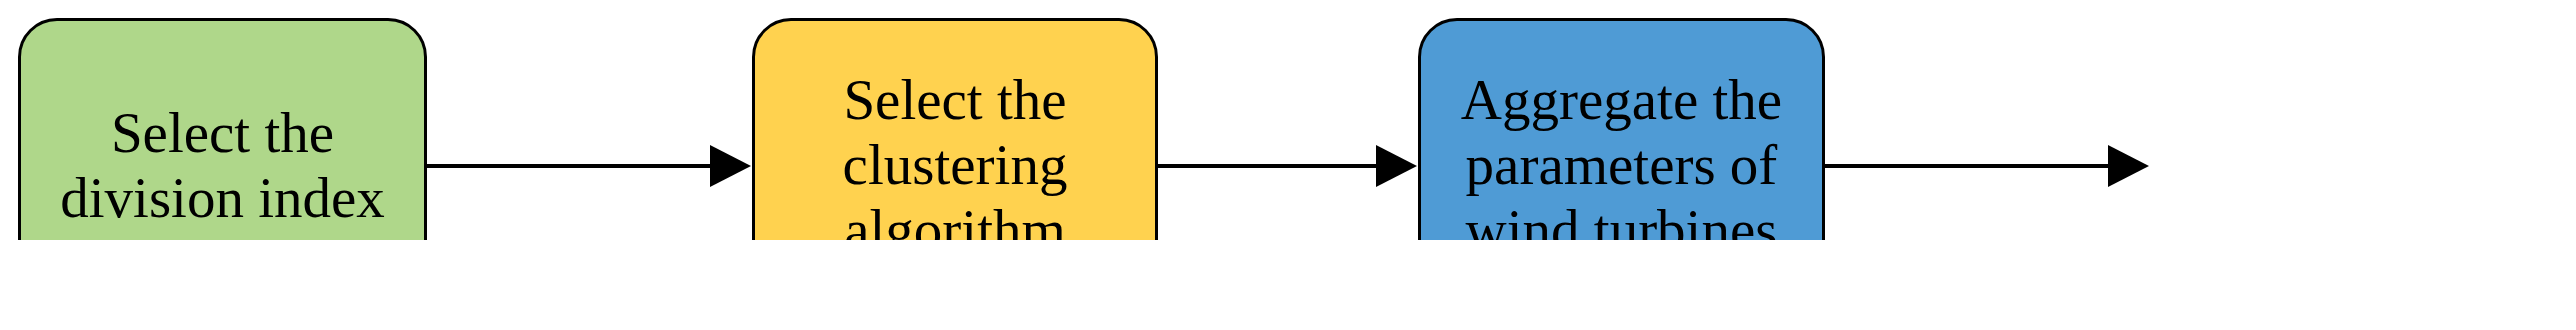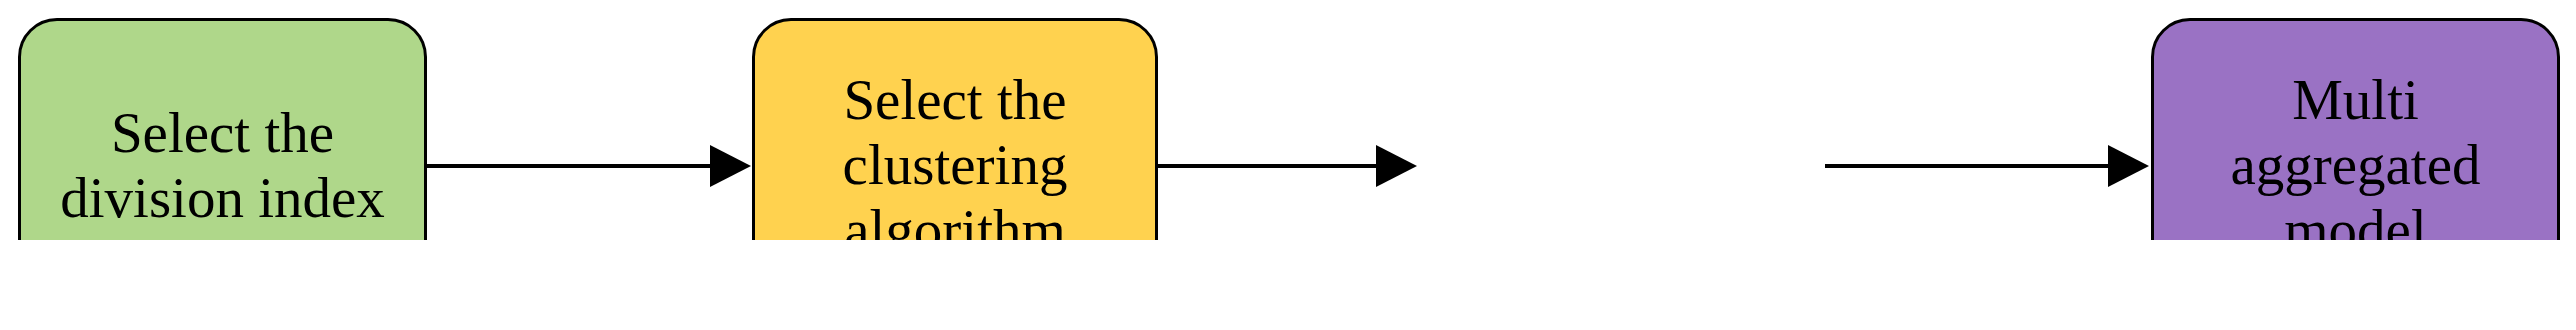--- a/index.html
+++ b/index.html
@@ -65,24 +65,24 @@
 
   <div class="box" style="left: 752px; width: 406px; background: rgb(255, 210, 79); border-color: rgb(0, 0, 0);">
     <span class="label">Select the
 clustering
 algorithm</span>
   </div>
 
   <div class="arrow-line" style="left:1158px; width:222px;"></div>
   <div class="arrow-head" style="left:1376px;"></div>
 
+  <div class="box" style="left: 1418px; width: 407px; background: rgb(79, 155, 213); border-color: rgb(0, 0, 0);">
+    <span class="label">Aggregate the
+parameters of
+wind turbines</span>
+  </div>
 
   <div class="arrow-line" style="left:1825px; width:287px;"></div>
   <div class="arrow-head" style="left:2108px;"></div>
 
-  <div class="box" style="left: 2151px; width: 409px; background: rgb(154, 114, 196); border-color: rgb(0, 0, 0);">
-    <span class="label">Multi
-aggregated
-model</span>
-  </div>
 
 </div>
 
 
 </body></html>

